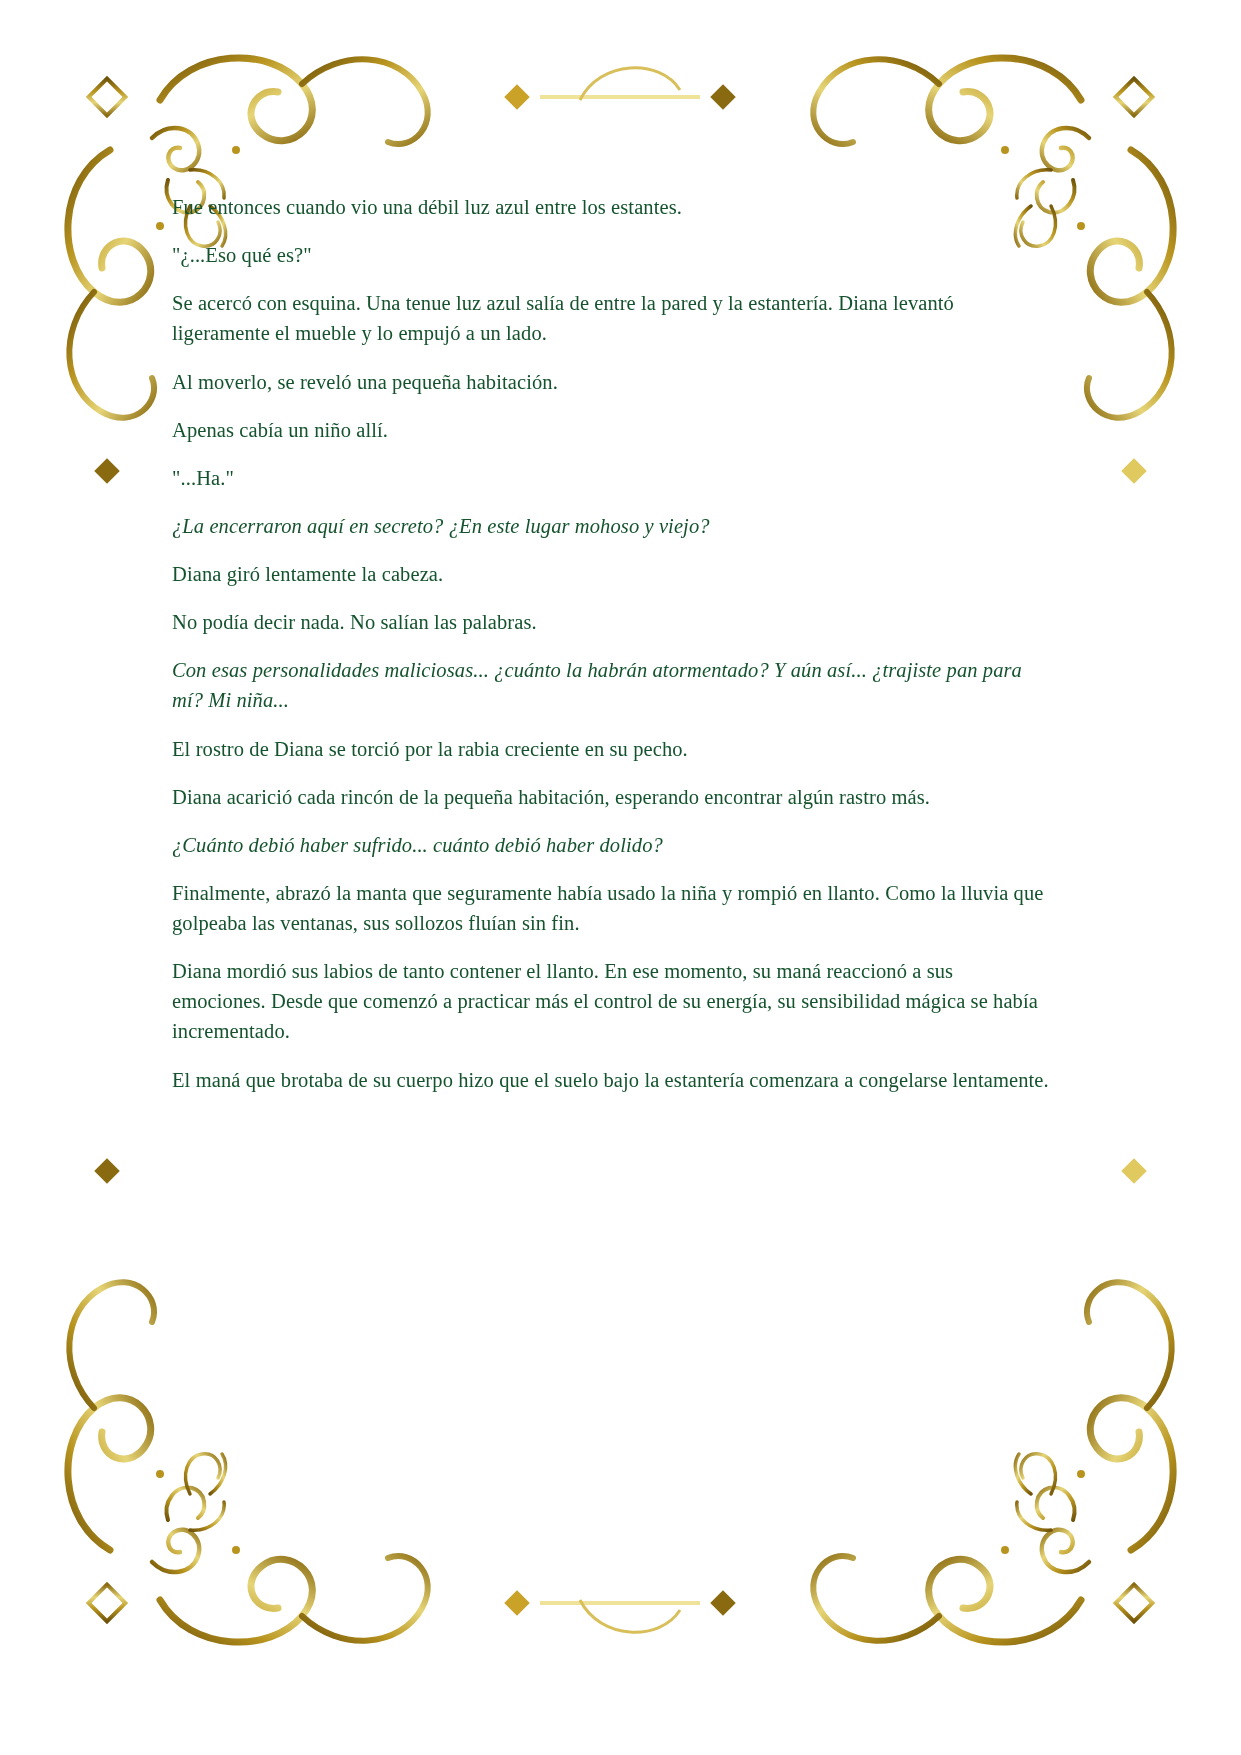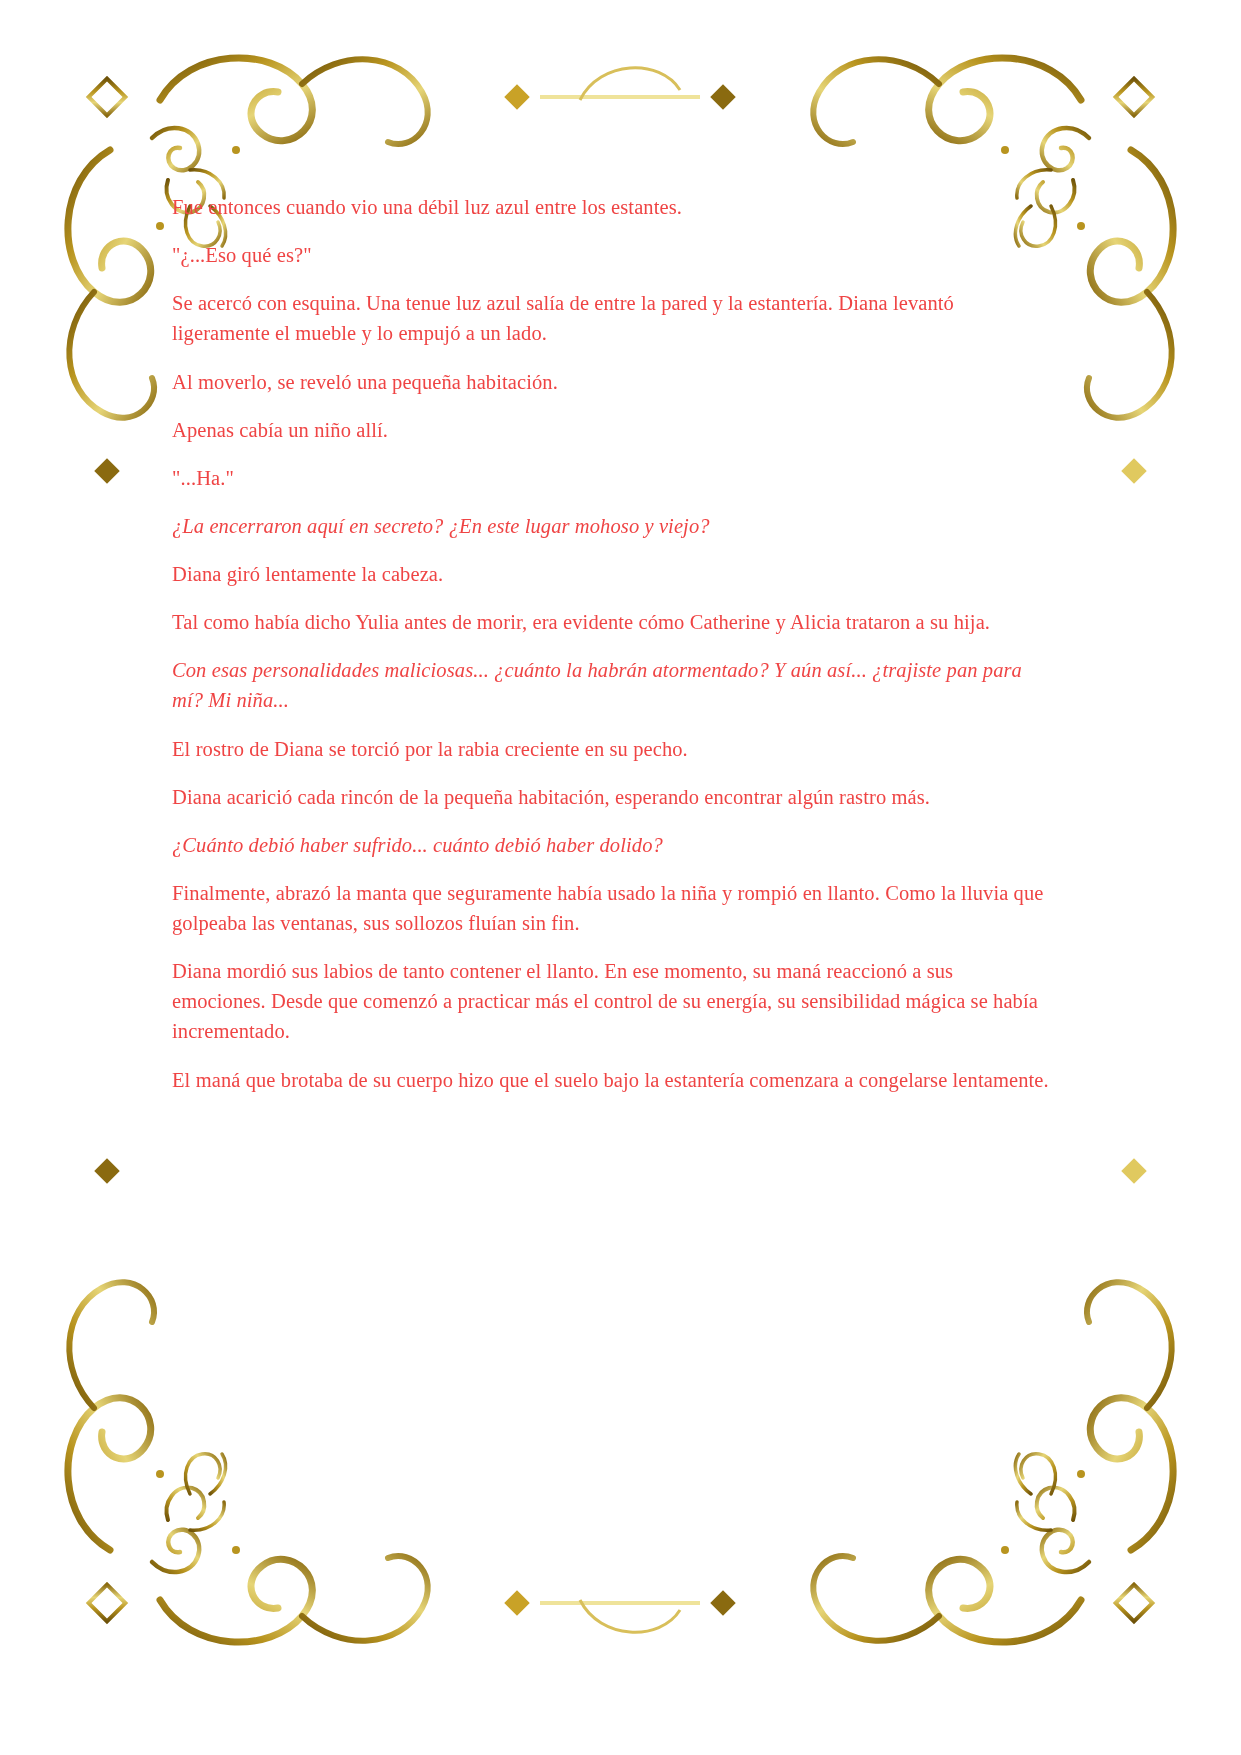--- a/index.html
+++ b/index.html
@@ -35,21 +35,21 @@
   
   .content {
     position: absolute;
     left: 172px;
     top: 192px;
     width: 880px;
   }
   .para {
     font-size: 20.5px;
     line-height: 1.47;
-    color: #ef4444;
+    color: #14532d;
     margin: 0 0 18px 0;
     text-align: left;
     letter-spacing: 0.1px;
   }
   .para.italic {
     font-style: italic;
   }
 </style>
 </head>
 <body>
@@ -156,21 +156,21 @@
 
   <div class="content">
     <p class="para">Fue entonces cuando vio una débil luz azul entre los estantes.</p>
     <p class="para">"¿...Eso qué es?"</p>
     <p class="para">Se acercó con esquina. Una tenue luz azul salía de entre la pared y la estantería. Diana levantó ligeramente el mueble y lo empujó a un lado.</p>
     <p class="para">Al moverlo, se reveló una pequeña habitación.</p>
     <p class="para">Apenas cabía un niño allí.</p>
     <p class="para">"...Ha."</p>
     <p class="para italic">¿La encerraron aquí en secreto? ¿En este lugar mohoso y viejo?</p>
     <p class="para">Diana giró lentamente la cabeza.</p>
-    <p class="para">Tal como había dicho Yulia antes de morir, era evidente cómo Catherine y Alicia trataron a su hija.</p>
+    <p class="para">No podía decir nada. No salían las palabras.</p>
     <p class="para italic">Con esas personalidades maliciosas... ¿cuánto la habrán atormentado? Y aún así... ¿trajiste pan para mí? Mi niña...</p>
     <p class="para">El rostro de Diana se torció por la rabia creciente en su pecho.</p>
     <p class="para">Diana acarició cada rincón de la pequeña habitación, esperando encontrar algún rastro más.</p>
     <p class="para italic">¿Cuánto debió haber sufrido... cuánto debió haber dolido?</p>
     <p class="para">Finalmente, abrazó la manta que seguramente había usado la niña y rompió en llanto. Como la lluvia que golpeaba las ventanas, sus sollozos fluían sin fin.</p>
     <p class="para">Diana mordió sus labios de tanto contener el llanto. En ese momento, su maná reaccionó a sus emociones. Desde que comenzó a practicar más el control de su energía, su sensibilidad mágica se había incrementado.</p>
     <p class="para">El maná que brotaba de su cuerpo hizo que el suelo bajo la estantería comenzara a congelarse lentamente.</p>
   </div>
 
 </div>

